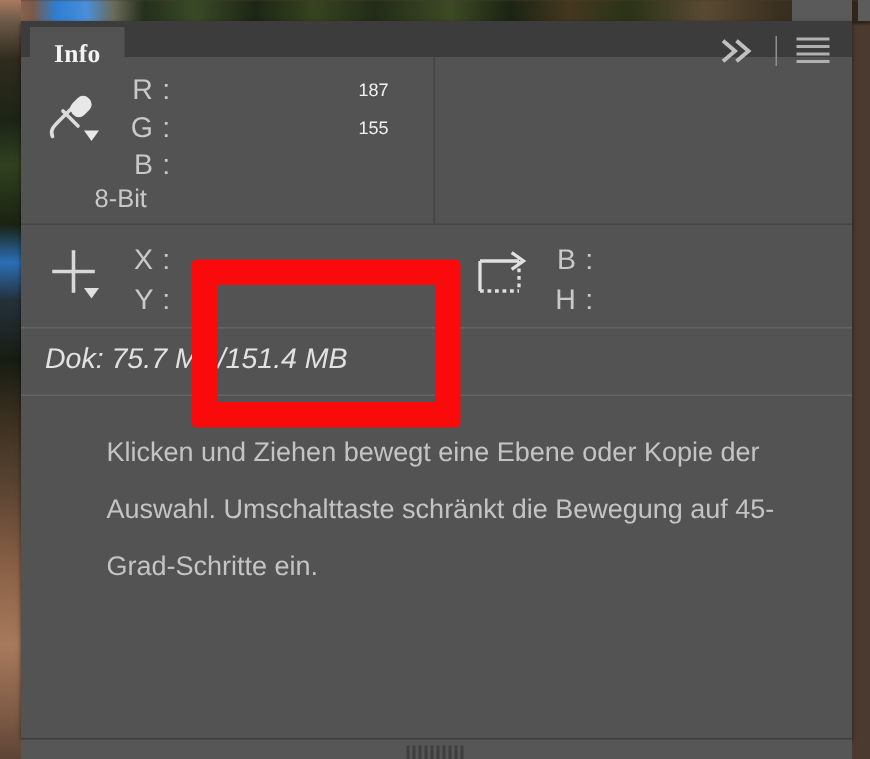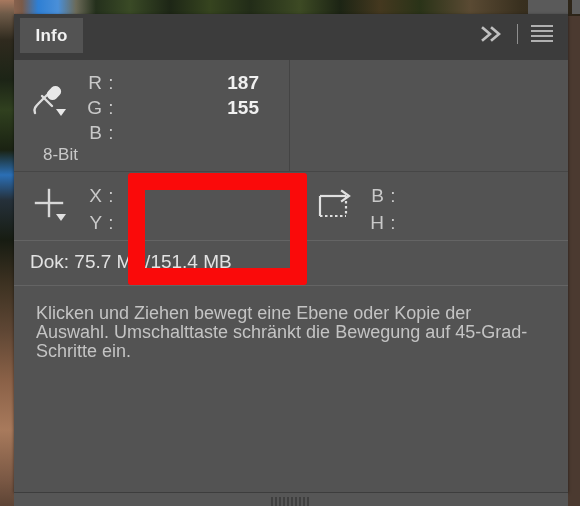--- a/index.html
+++ b/index.html
@@ -40,21 +40,21 @@
   }
 
   
   .panel{
     position:absolute;left:14px;top:14px;width:554px;height:478px;
     background:#535353;
     box-shadow:0 1px 3px rgba(0,0,0,.55);
     overflow:hidden;
   }
   .panel-header{
-    position:relative;height:46px;background:#3c3c3c;
+    position:relative;height:24px;background:#3c3c3c;font-family:Liberation Serif, serif;
   }
   .tab{
     position:absolute;left:6px;top:4px;width:63px;height:35px;
     background:#535353;
     display:flex;align-items:center;justify-content:center;
   }
   .tab-label{
     color:#f2f2f2;font-size:17px;font-weight:bold;letter-spacing:.2px;
   }
   .hdr-right{
@@ -85,48 +85,48 @@
   .hdiv2{height:1px;background:#646464;}
 
   .dropper{
     position:absolute;left:14px;top:22px;width:42px;height:40px;
   }
   .labels{
     position:absolute;top:10px;font-size:19px;color:#c9c9c9;
     line-height:25px;text-align:right;letter-spacing:.5px;
   }
   .values{
-    position:absolute;top:10px;font-size:19px;color:#f0f0f0;font-weight:bold;
+    position:absolute;top:10px;font-size:12px;color:#f0f0f0;font-weight:normal;
     line-height:25px;text-align:right;
   }
   .bit{
     position:absolute;font-size:17px;color:#c9c9c9;
   }
 
   
   .lab-rgb{left:60px;width:40px;}
   .val-rgb{left:160px;width:85px;}
-  .bit-left{left:29px;top:85px;}
+  .bit-left{left:49px;top:85px;}
 
   
   .row-pos{position:relative;height:68px;}
   .crosshair{position:absolute;left:20px;top:16px;width:40px;height:36px;}
   .lab-xy{position:absolute;left:60px;top:10px;width:40px;font-size:19px;color:#c9c9c9;line-height:27px;text-align:right;letter-spacing:.5px;}
   .val-xy{position:absolute;left:155px;top:10px;width:90px;font-size:19px;color:#f0f0f0;font-weight:bold;line-height:27px;text-align:right;}
   .whicon{position:absolute;left:300px;top:16px;width:44px;height:36px;}
   .lab-wh{position:absolute;left:342px;top:10px;width:40px;font-size:19px;color:#c9c9c9;line-height:27px;text-align:right;letter-spacing:.5px;}
   .val-wh{position:absolute;left:440px;top:10px;width:100px;font-size:19px;color:#f0f0f0;font-weight:bold;line-height:27px;text-align:right;}
 
   
-  .row-doc{position:relative;height:44px;}
+  .row-doc{position:relative;height:44px;font-style:italic;}
   .doc-text{position:absolute;left:16px;top:10px;font-size:19px;color:#e2e2e2;}
 
   
   .row-hint{position:relative;height:auto;padding:18px 22px 10px 22px;}
-  .hint-text{font-size:18px;color:#c4c4c4;line-height:19px;}
+  .hint-text{font-size:18px;color:#c4c4c4;line-height:38px;margin-left:35px;}
 
   
   .redbox{
     position:absolute;left:128px;top:173px;width:179px;height:112px;
     border:17px solid #fa0a0a;box-sizing:border-box;
     border-radius:3px;pointer-events:none;
   }
 
   
   .grip-strip{

